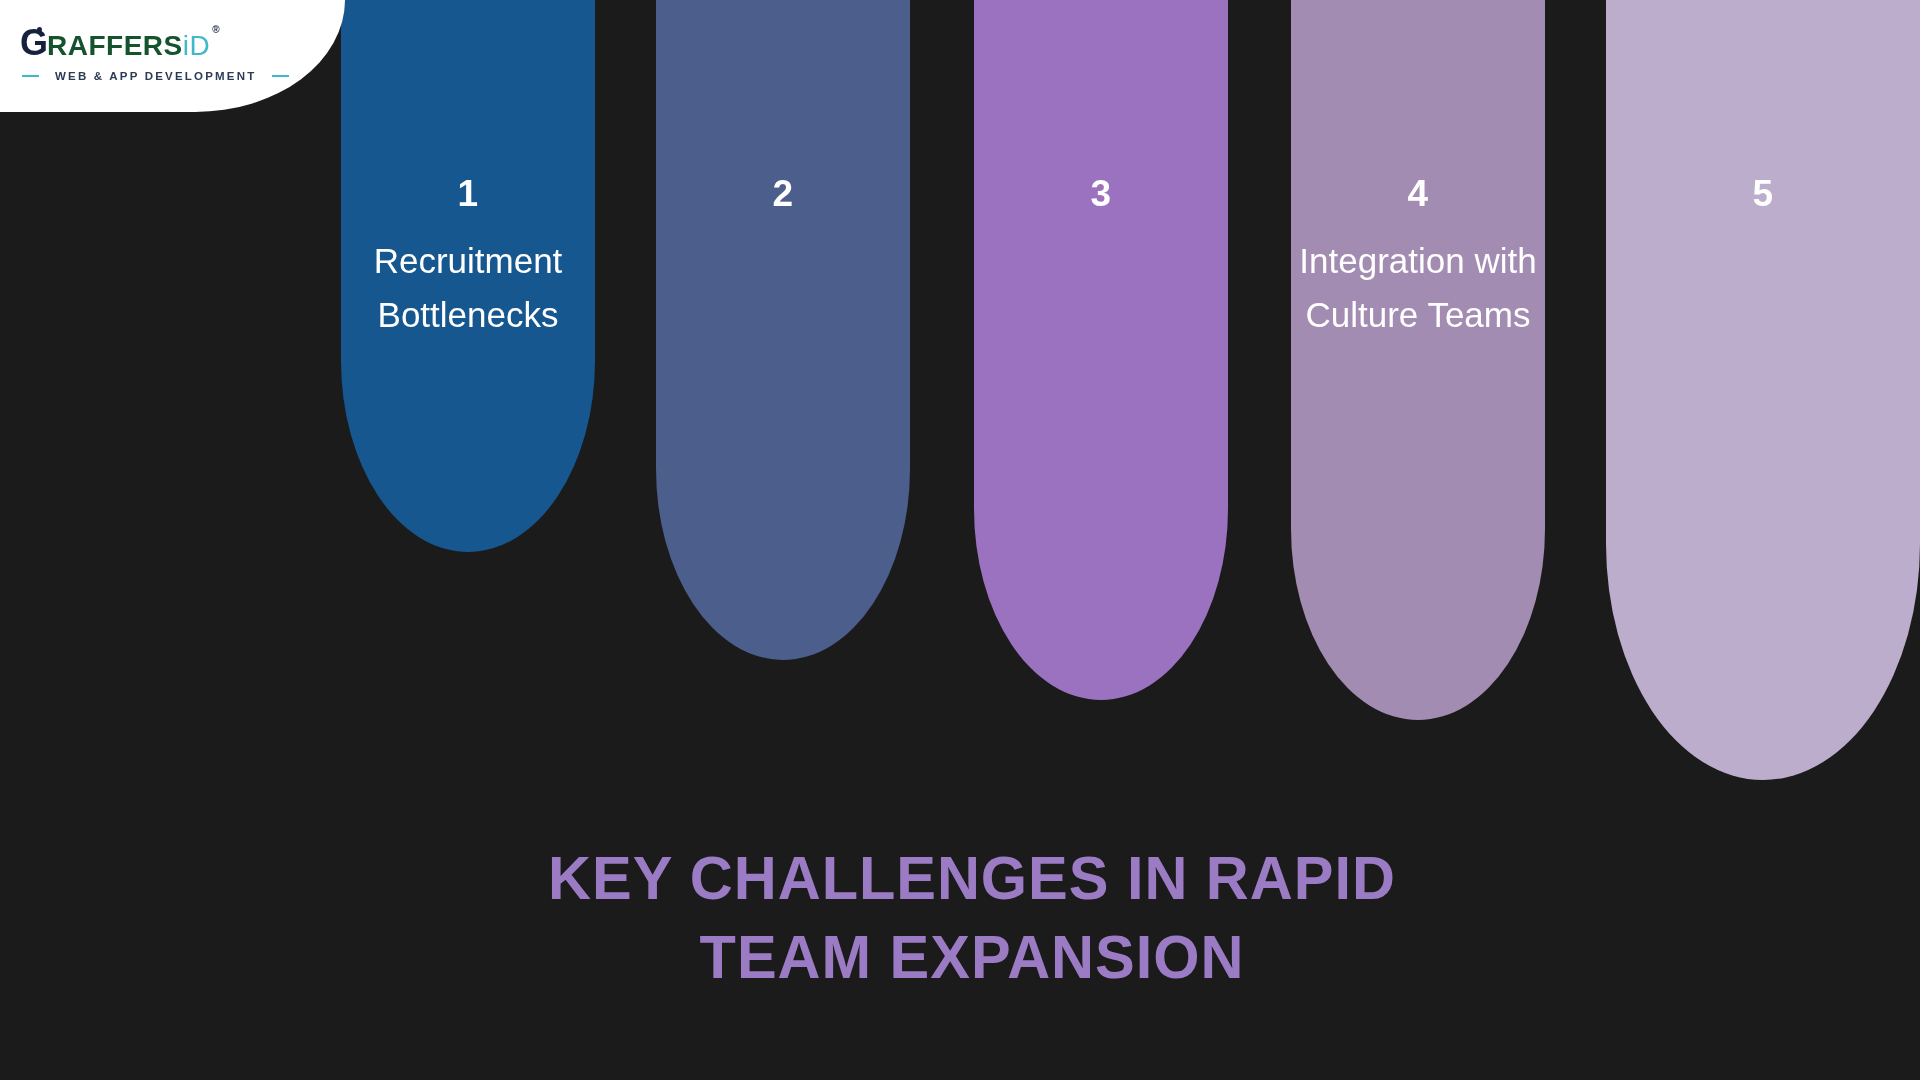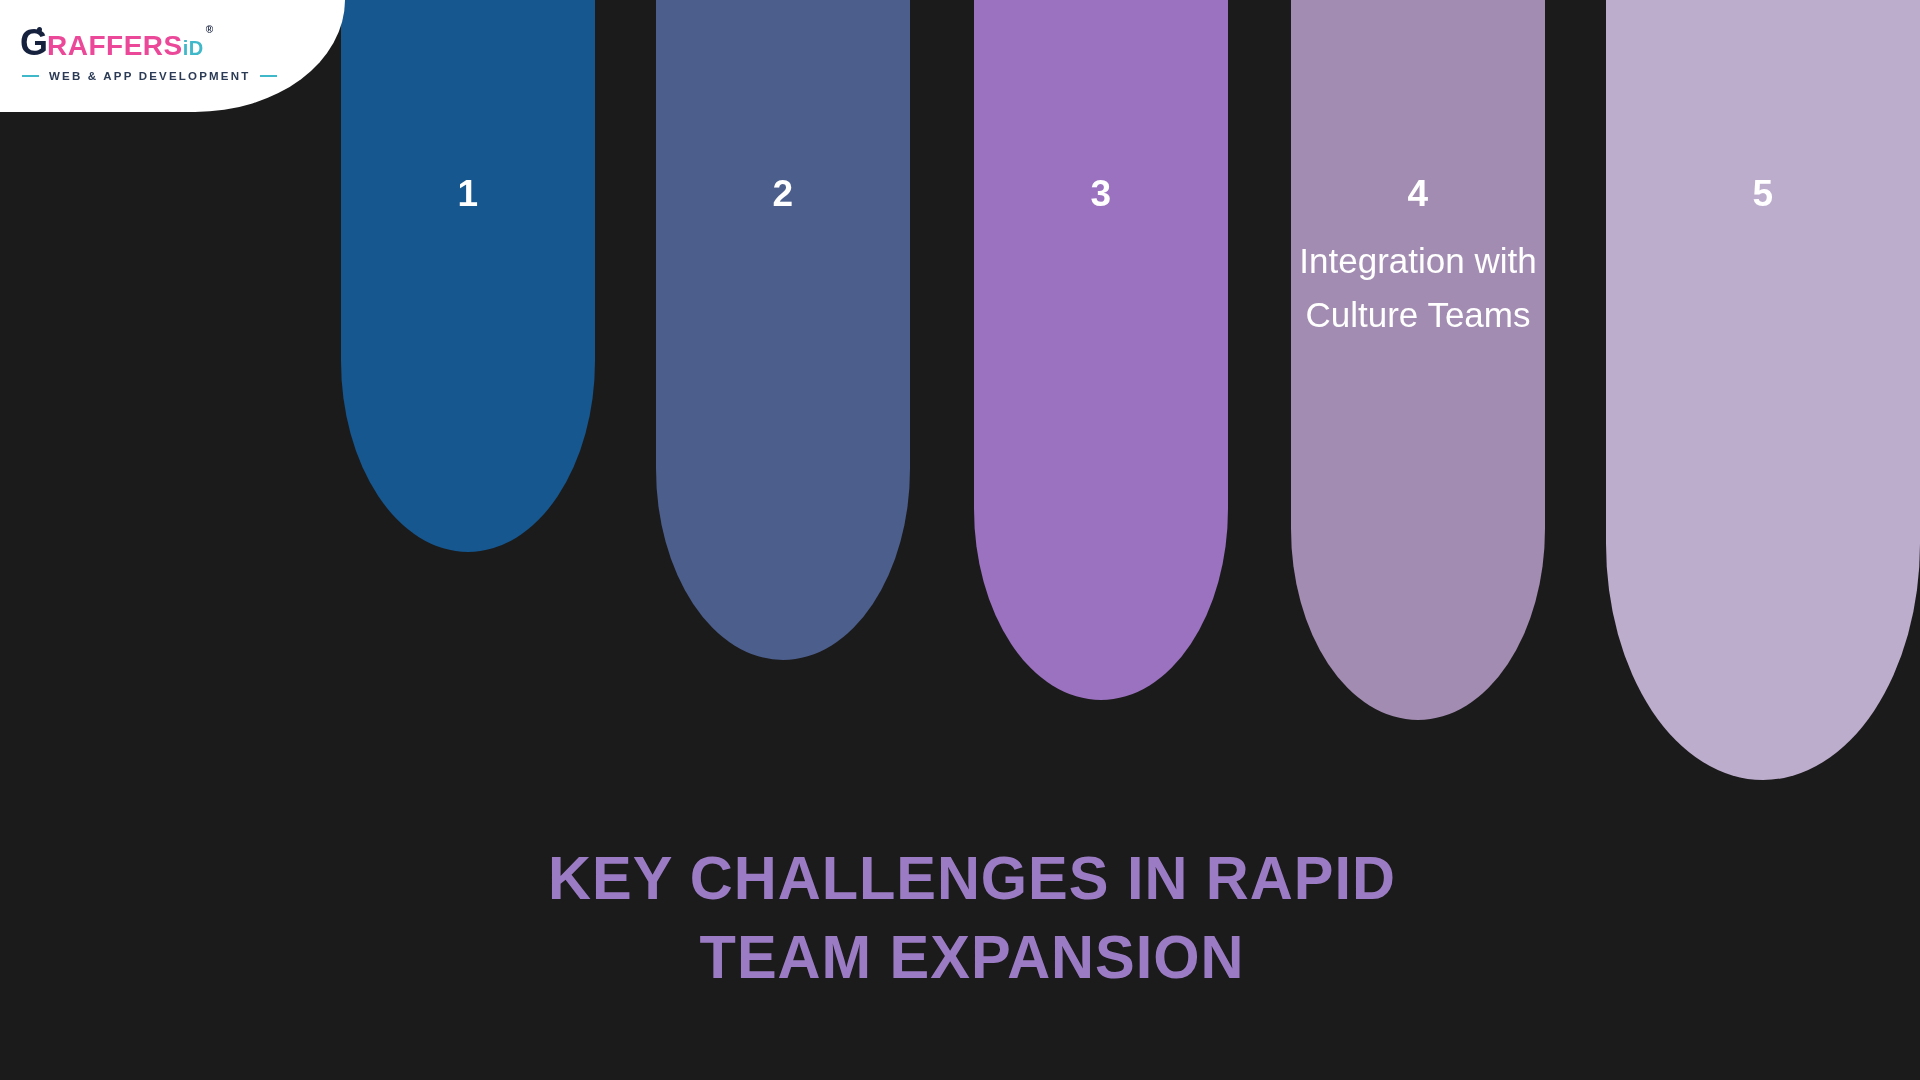--- a/index.html
+++ b/index.html
@@ -71,44 +71,44 @@
     letter-spacing:-1px;
   }
   .logo-g .gdot {
     position:absolute;
     top:2px; left:17px;
     width:5px; height:5px;
     border-radius:50%;
     background:#16213e;
   }
   .logo-rest {
-    color:#ec4899;
+    color:#14532d;
     font-size:28px;
     font-weight:bold;
     letter-spacing:0.5px;
   }
   .logo-id {
     color:#3fb8c9;
-    font-size:20px;
-    font-weight:bold;
+    font-size:28px;
+    font-weight:normal;
     letter-spacing:0.5px;
     position:relative;
   }
   .logo-reg {
     color:#16213e;
     font-size:10px;
     font-weight:bold;
     vertical-align:super;
     margin-left:2px;
     align-self:flex-start;
   }
   .logo-tagline {
     display:flex;
     align-items:center;
-    gap:10px;
+    gap:16px;
     margin-top:9px;
     margin-left:2px;
   }
   .logo-tagline .rule {
     width:17px; height:2px; background:#3fb8c9; display:block;
   }
   .logo-tagline .tag-text {
     color:#2b3a55;
     font-size:11.5px;
     font-weight:bold;
@@ -135,20 +135,22 @@
   }
 </style>
 </head>
 <body style="background: rgb(28, 27, 27);">
 
 <div id="stage" style="background: rgb(28, 27, 27);">
 
   <div class="columns">
     <div class="col" style="left: 341px; width: 254px; height: 562px; background: rgb(22, 87, 143); border-bottom-left-radius: 127px 191px; border-bottom-right-radius: 127px 191px;">
       <div class="num">1</div>
+      <div class="label">Recruitment
+Bottlenecks</div>
     </div>
     <div class="col" style="left: 656px; width: 254px; height: 670px; background: rgb(76, 94, 140); border-bottom-left-radius: 127px 191px; border-bottom-right-radius: 127px 191px;">
       <div class="num">2</div>
     </div>
     <div class="col" style="left: 974px; width: 254px; height: 710px; background: rgb(155, 114, 192); border-bottom-left-radius: 127px 191px; border-bottom-right-radius: 127px 191px;">
       <div class="num">3</div>
     </div>
     <div class="col" style="left: 1291px; width: 254px; height: 730px; background: rgb(163, 140, 178); border-bottom-left-radius: 127px 191px; border-bottom-right-radius: 127px 191px;">
       <div class="num">4</div>
       <div class="label">Integration with

